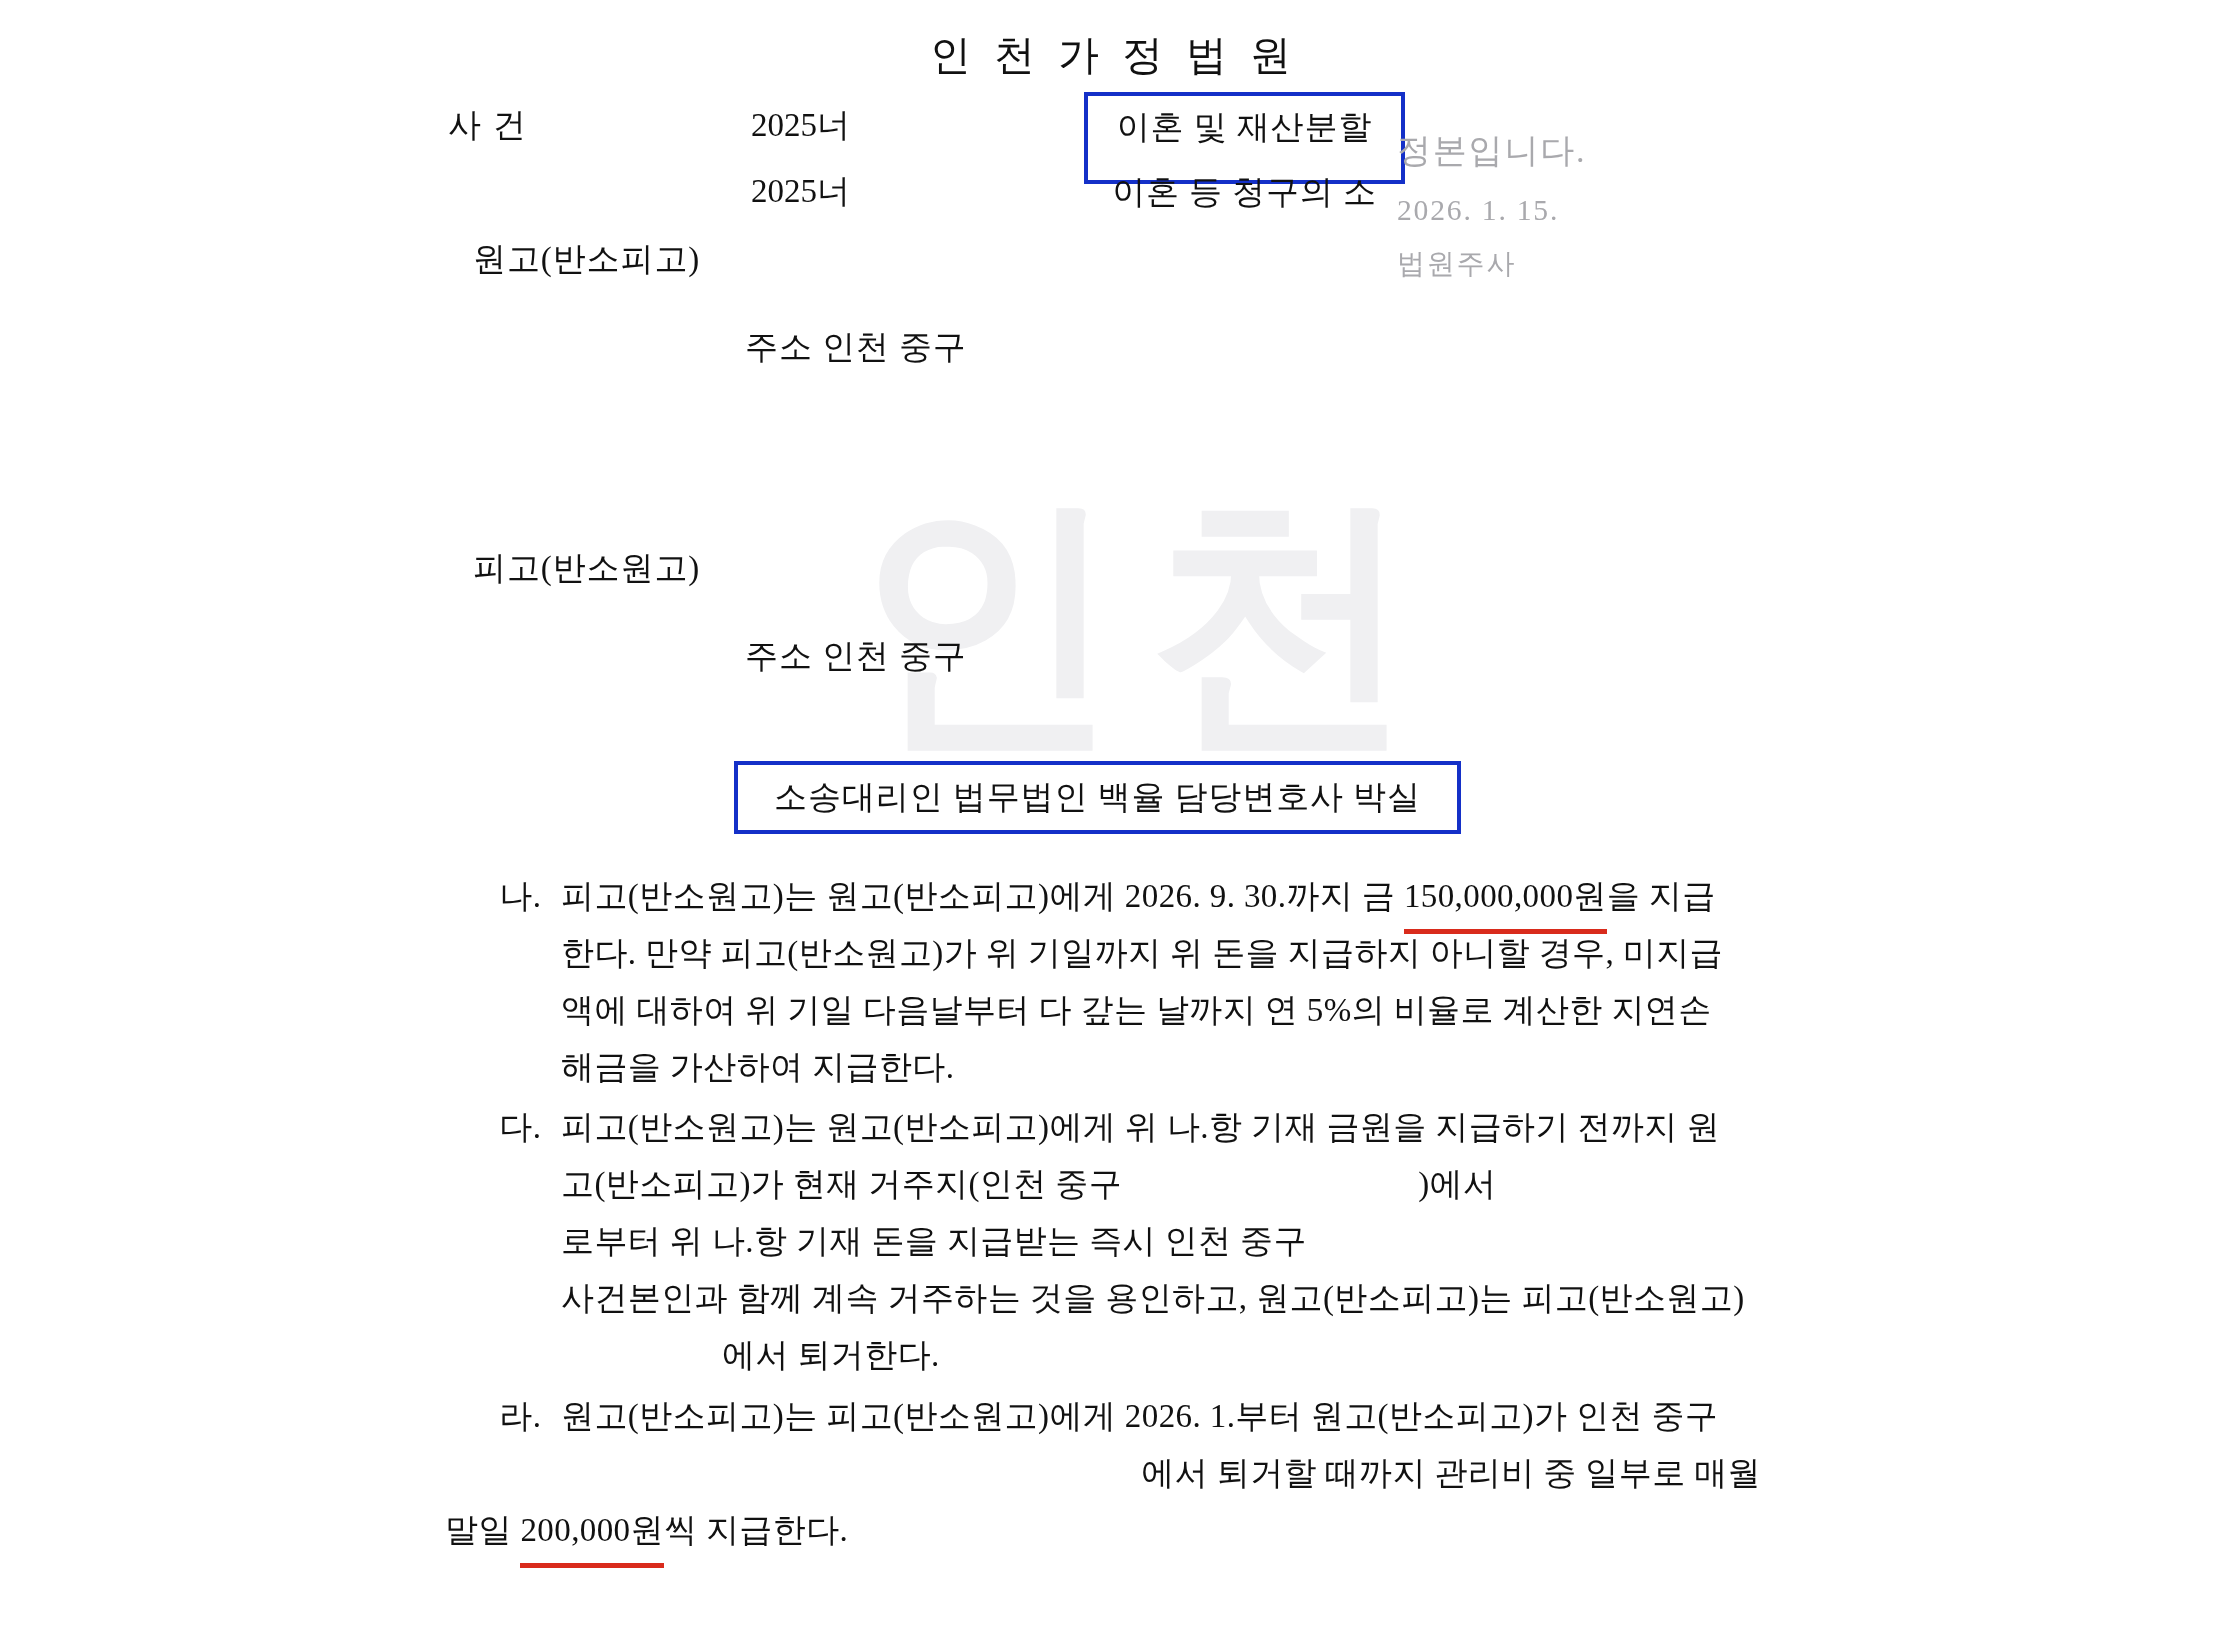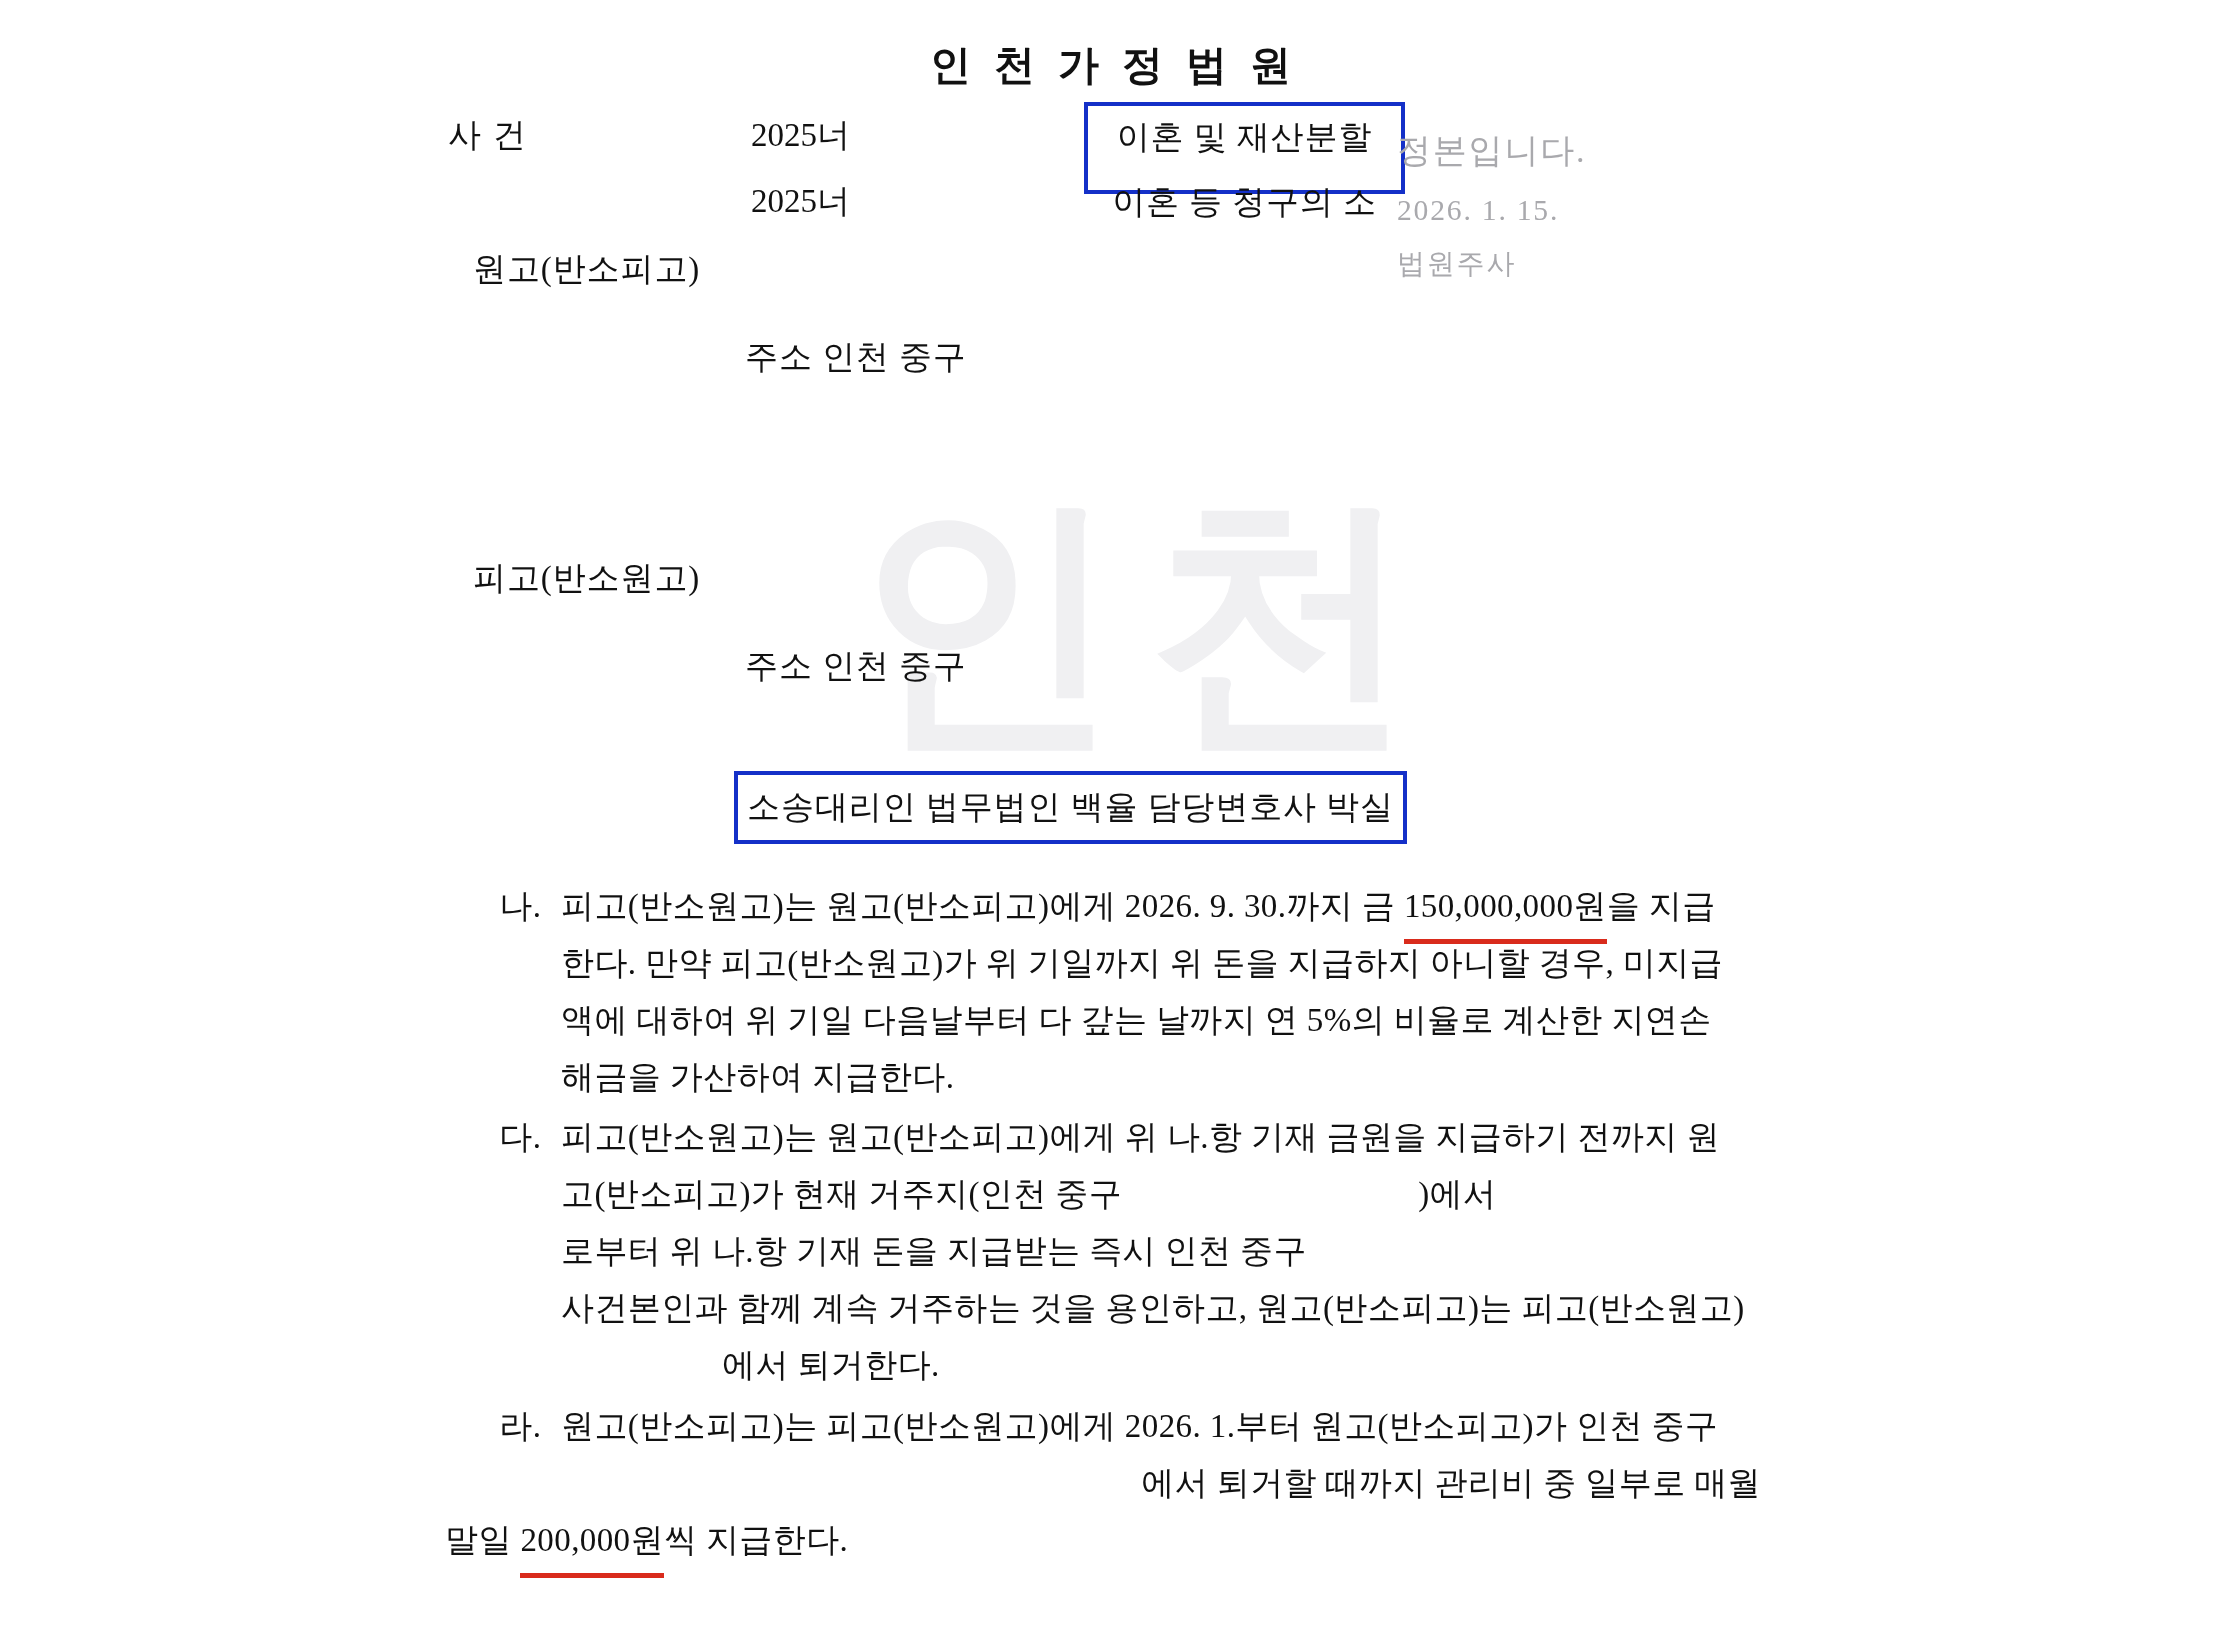--- a/index.html
+++ b/index.html
@@ -36,23 +36,23 @@
     pointer-events: none;
     z-index: 0;
   }
 
   .content { position: relative; z-index: 2; }
 
   
   .court-title {
     text-align: center;
     font-size: 41px;
-    font-weight: 700;
+    font-weight: 400;
     letter-spacing: 23px;
-    padding-top: 38px;
+    padding-top: 28px;
     text-indent: 23px;
   }
   .doc-title {
     text-align: center;
     font-size: 38px;
     font-weight: 700;
     letter-spacing: 19.7px;
     margin-top: 29px;
     text-indent: 19.7px;
   }
@@ -112,21 +112,21 @@
   .party-addr {
     font-size: 33px;
     letter-spacing: 0.9px;
     margin-left: 745px;
   }
 
   .box-rep {
     position: relative;
     margin-left: 734px;
     margin-top: 82px;
-    width: 673px;
+    width: 727px;
     height: 73px;
     border: 4.5px solid #1430c8;
     box-sizing: border-box;
   }
   .box-rep span {
     display: block;
     font-size: 33px;
     letter-spacing: 0.9px;
     text-align: center;
     line-height: 64px;

